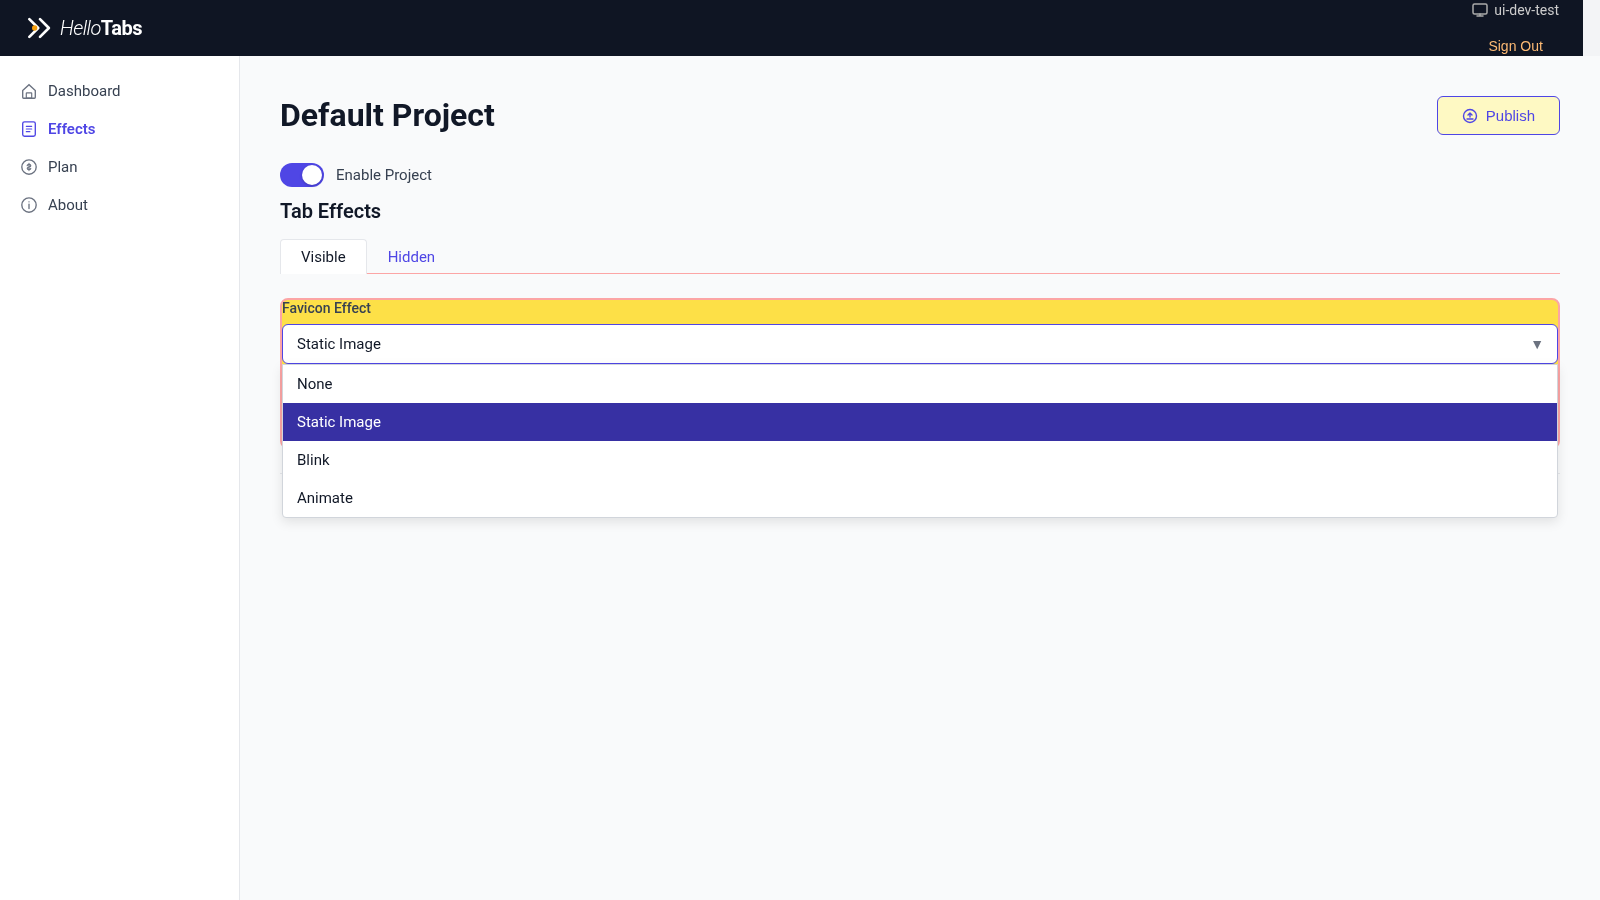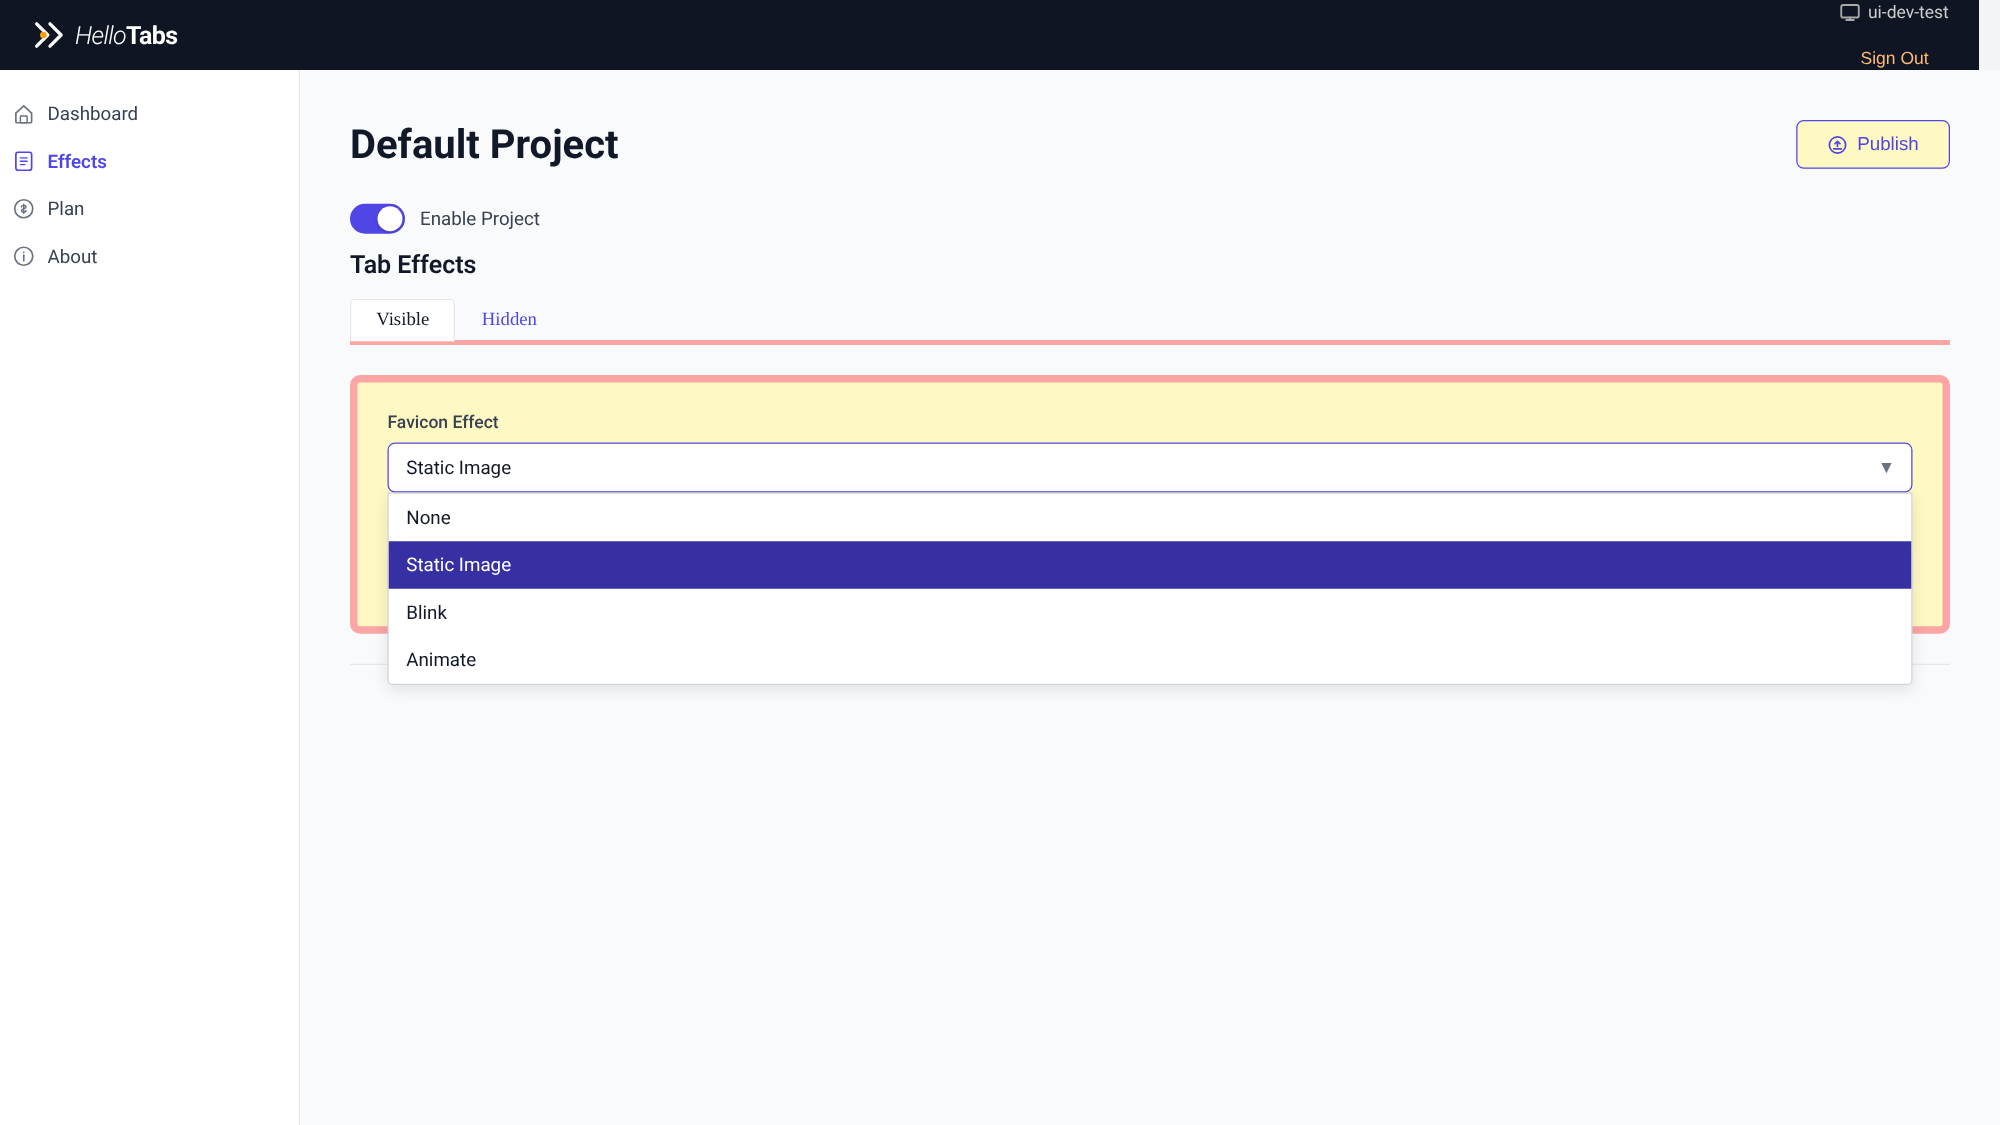--- a/index.html
+++ b/index.html
@@ -62,21 +62,21 @@
       width: 240px;
       background: white;
       border-right: 1px solid #e5e7eb;
       flex-shrink: 0;
       padding: 16px 0;
     }
     .sidebar-item {
       display: flex;
       align-items: flex-end;
       gap: 10px;
-      padding: 10px 10px;
+      padding: 10px 20px;
       cursor: pointer;
       font-size: 15px;
       color: #374151;
       border-radius: 0;
       transition: background 0.15s;
     }
     .sidebar-item.active {
       color: #4f46e5;
       font-weight: 600;
     }
@@ -158,23 +158,22 @@
     .section-title {
       font-size: 20px;
       font-weight: 600;
       color: #111827;
       margin-bottom: 16px;
     }
 
     
     .tabs {
       display: flex;
-      border-bottom: 4px solid #fca5a5;
+      border-bottom: 1px solid #fca5a5;
       margin-bottom: 24px;
-      font-family: Liberation Serif, serif;
     }
     .tab {
       padding: 8px 20px;
       font-size: 15px;
       cursor: pointer;
       border: 1px solid transparent;
       border-bottom: none;
       margin-bottom: -1px;
       border-radius: 4px 4px 0 0;
     }
@@ -184,24 +183,23 @@
       color: #111827;
     }
     .tab.inactive {
       color: #4f46e5;
       background: transparent;
       border-color: transparent;
     }
 
     
     .form-section {
-      background: #fef9c3;
-      border: 6px solid #fca5a5;
+      background: #fde047;
+      border: 2px solid #fca5a5;
       border-radius: 8px;
-      padding: 24px;
     }
 
     .field-label {
       font-size: 14px;
       font-weight: 500;
       color: #374151;
       margin-bottom: 8px;
     }
 
     

